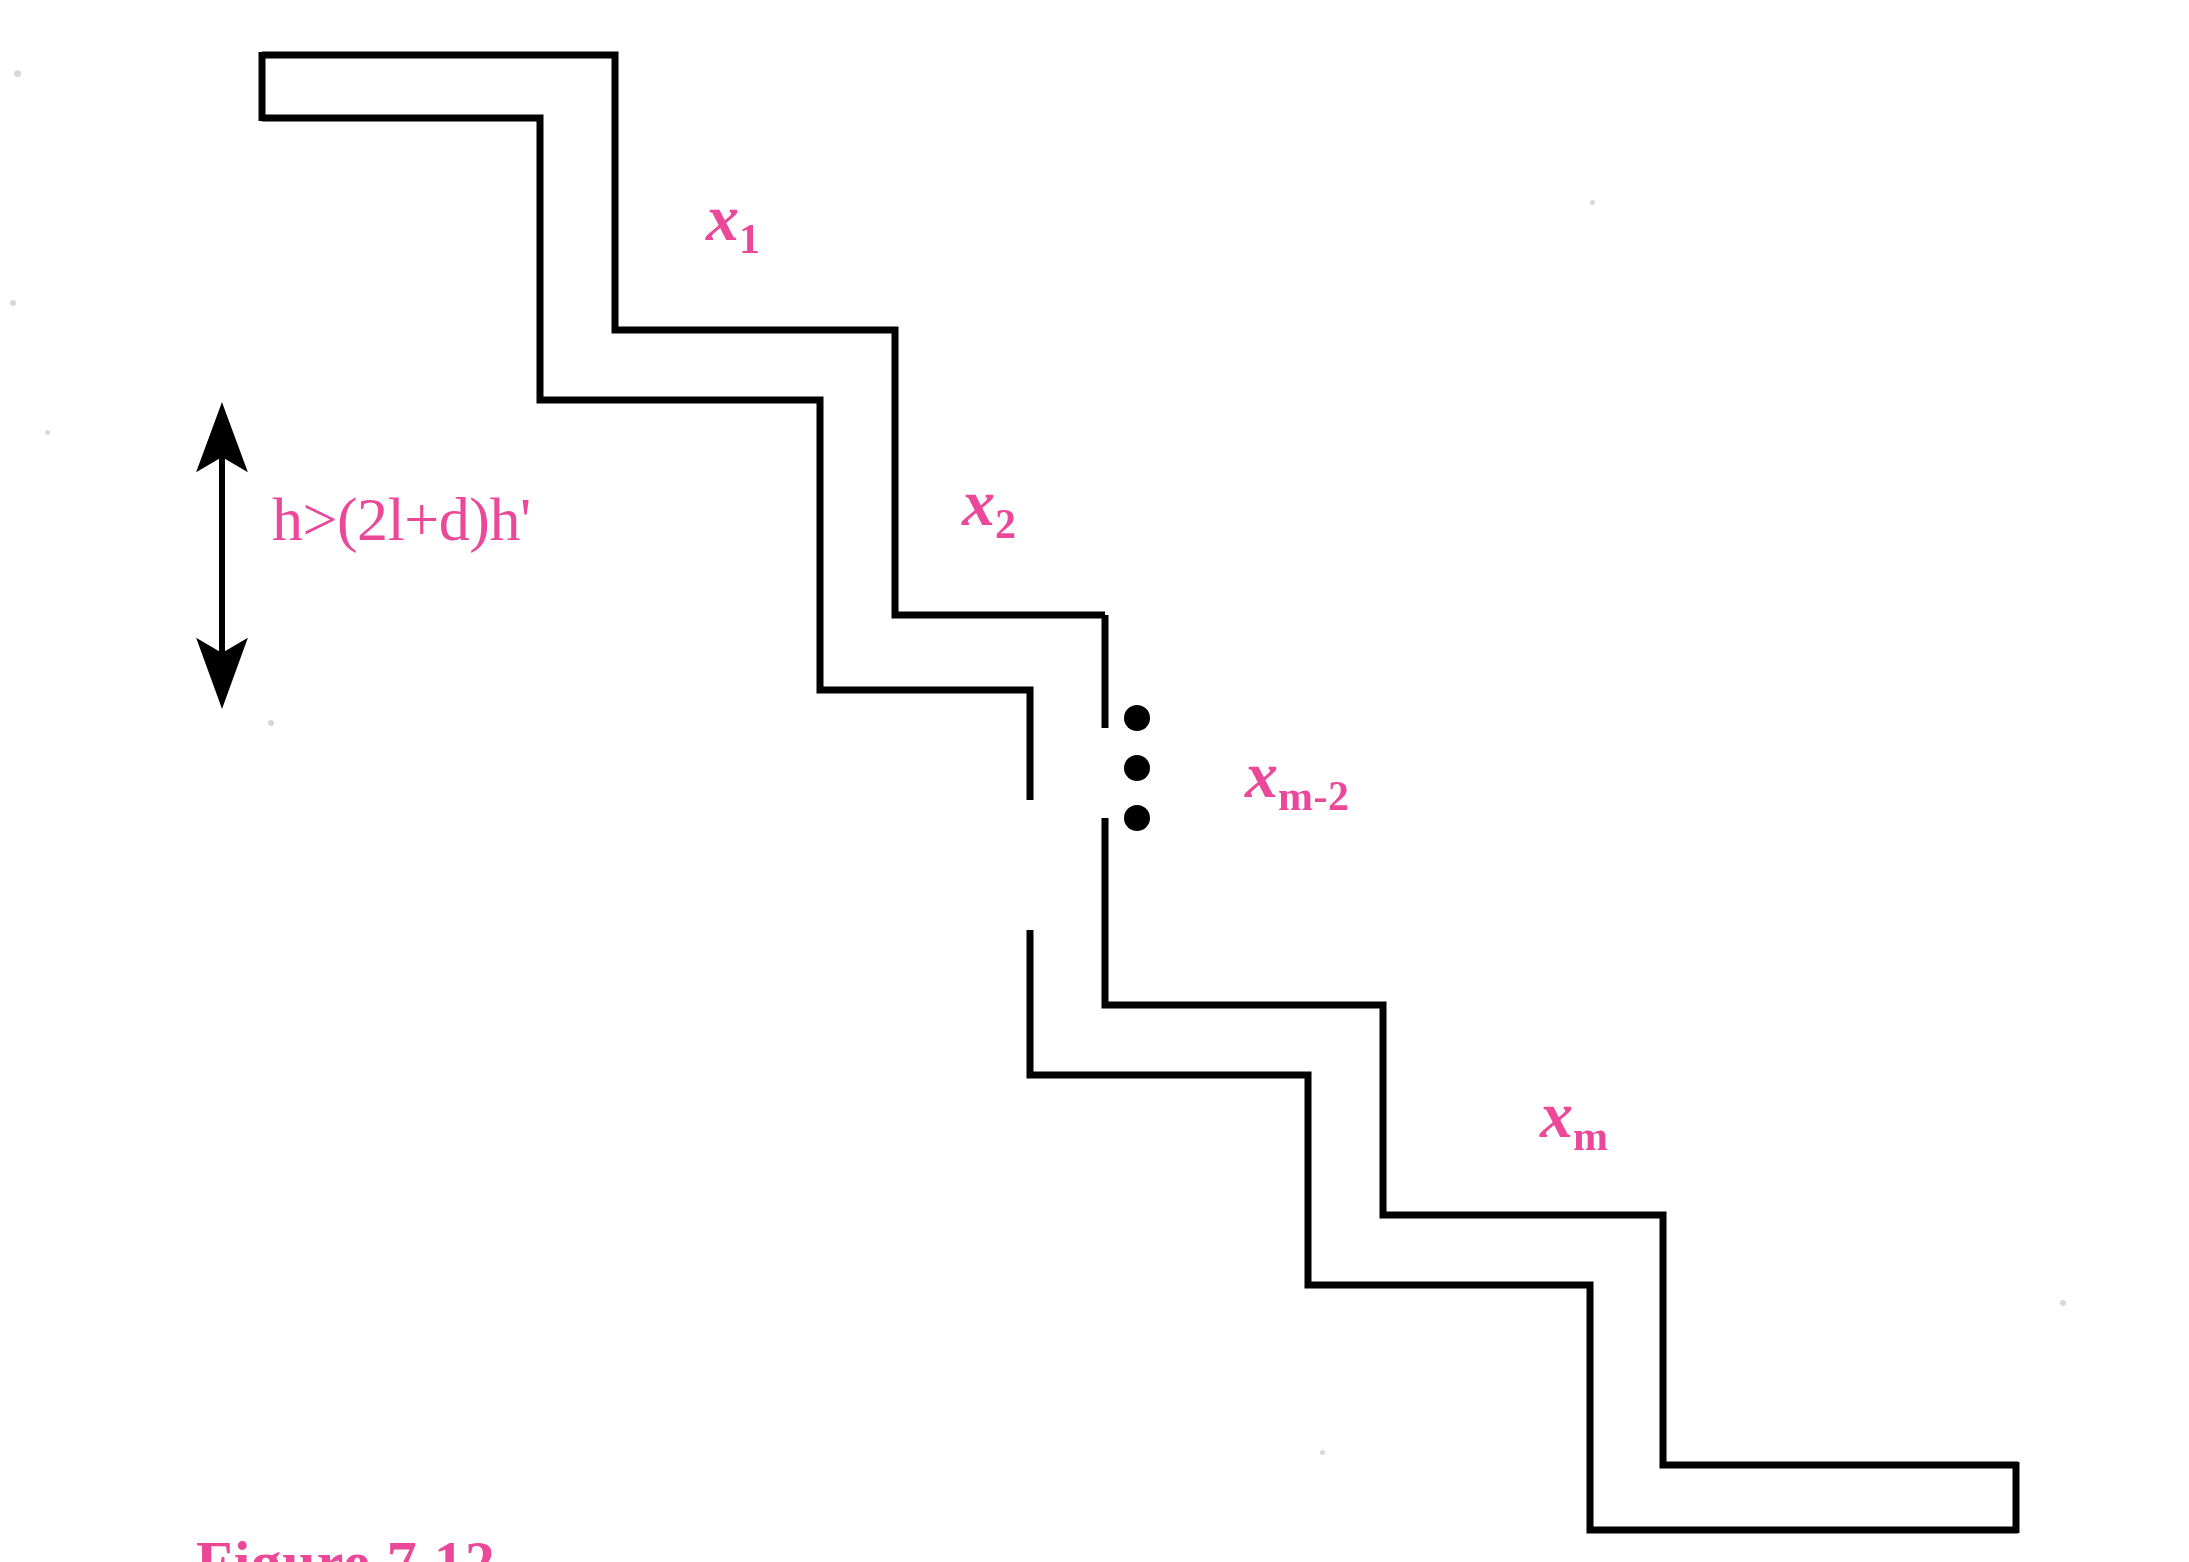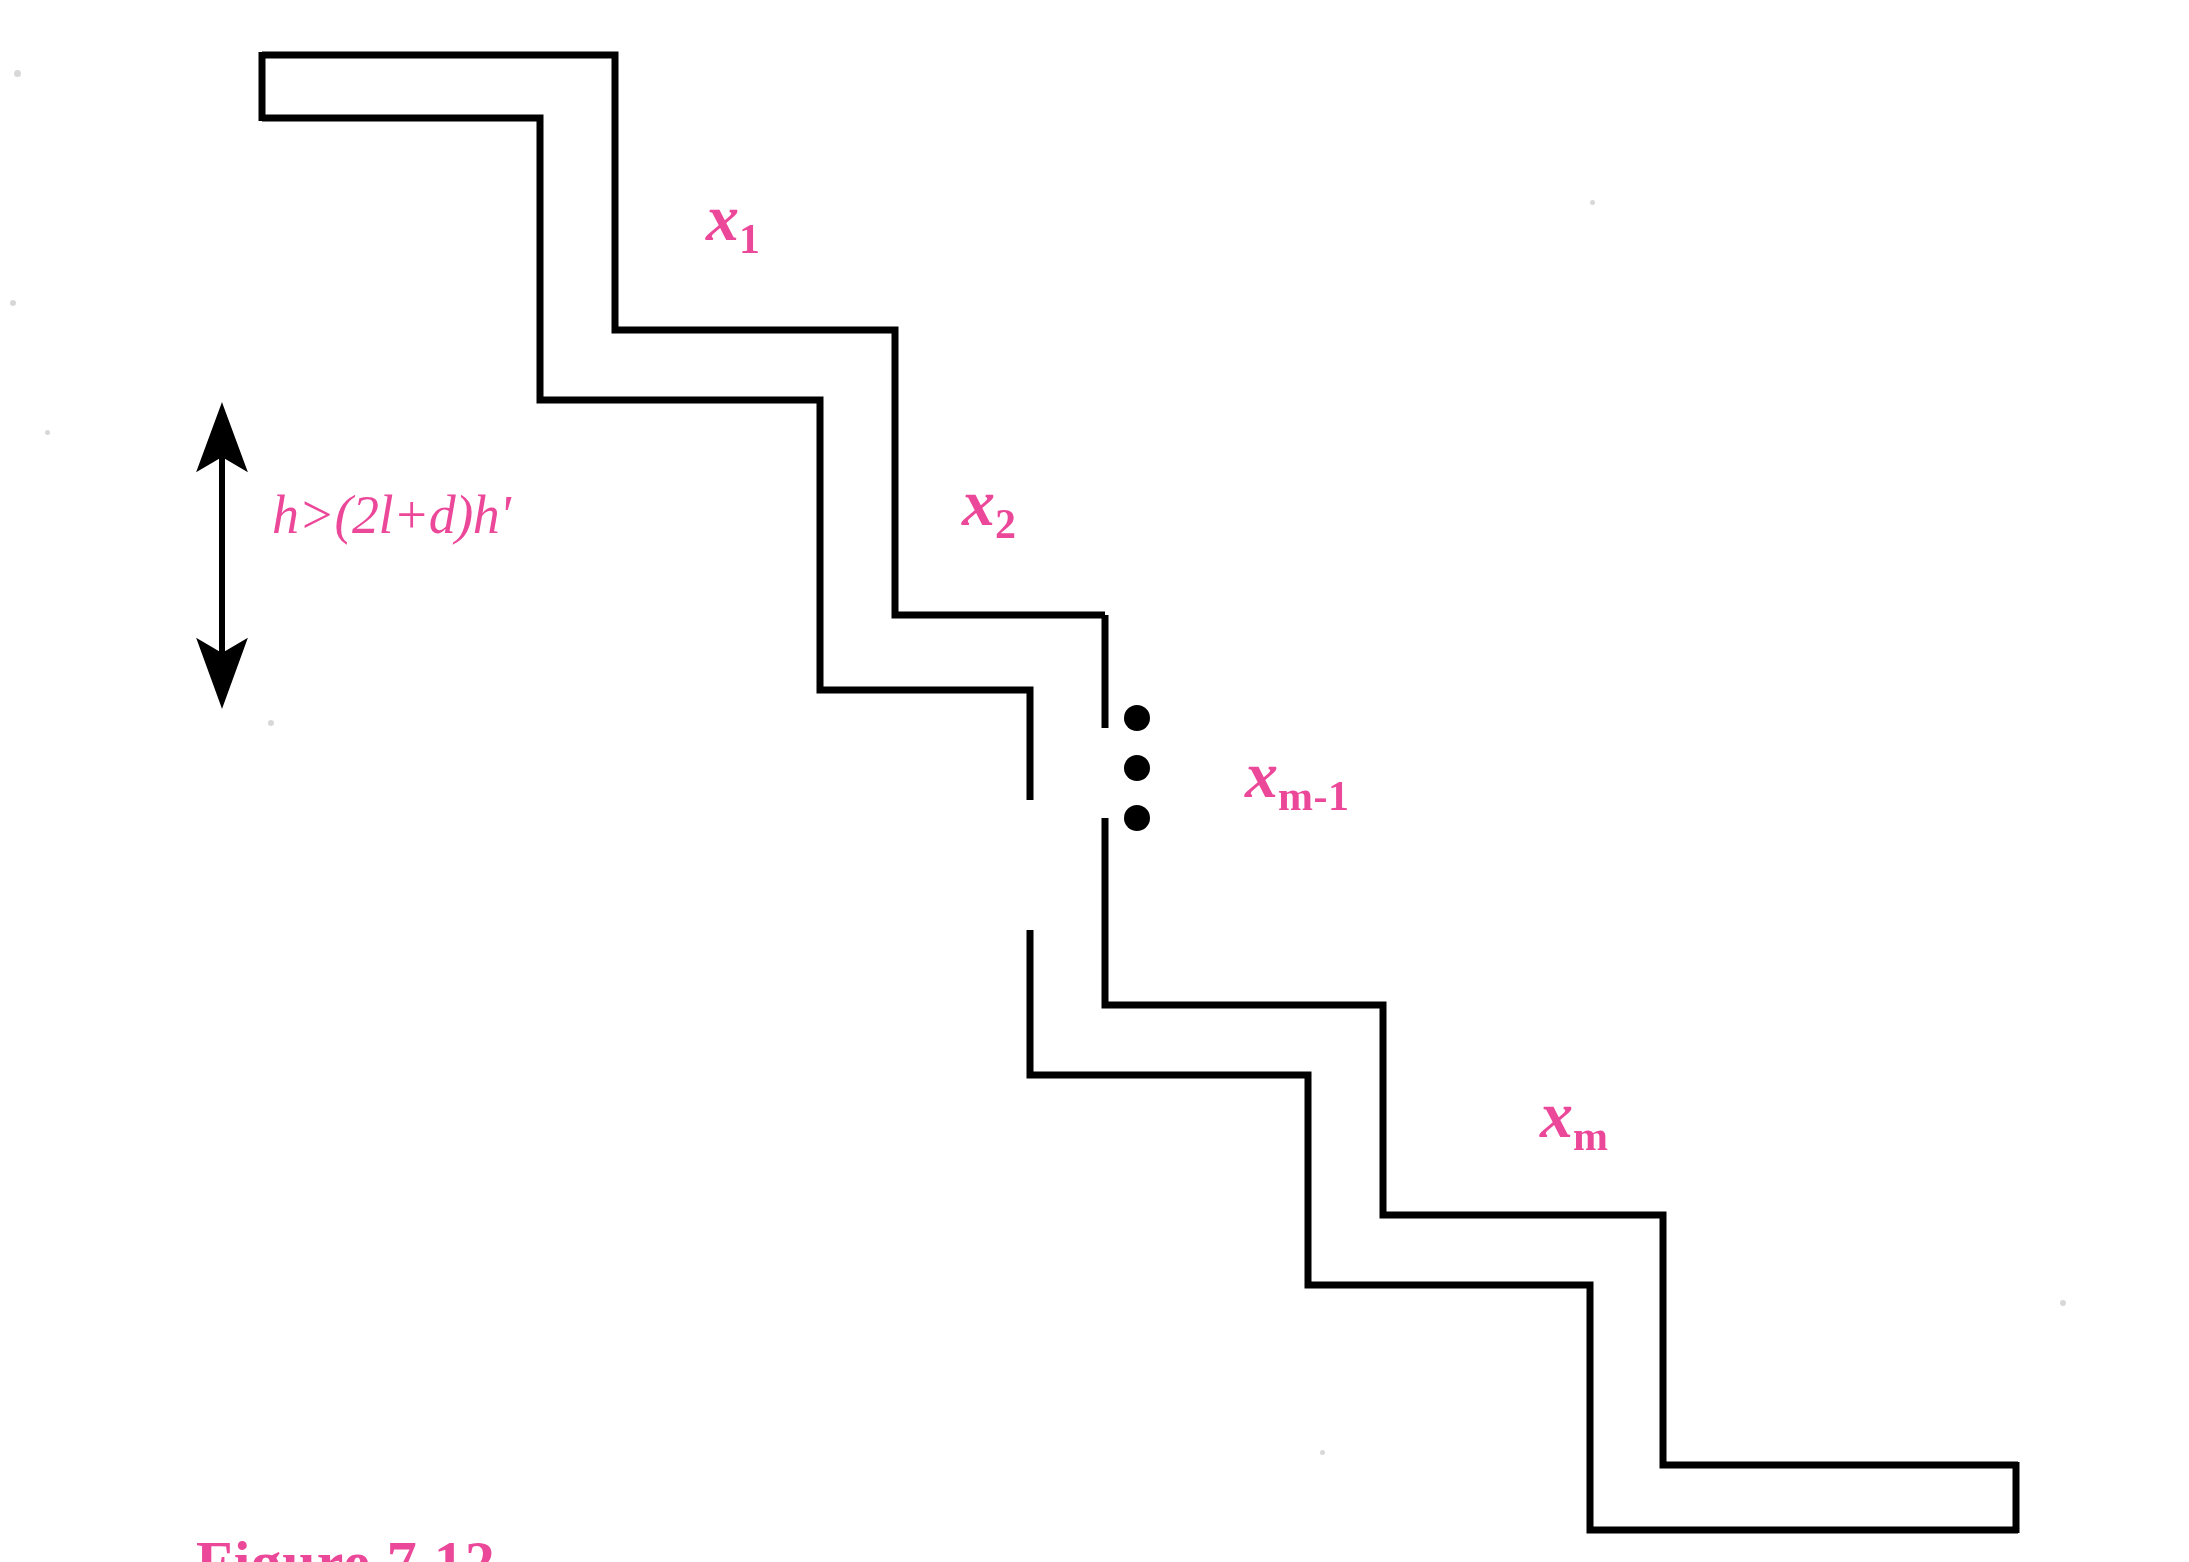--- a/index.html
+++ b/index.html
@@ -44,22 +44,21 @@
   .step-label .sub {
     font-size: 42px;
     font-style: normal;
     font-weight: bold;
     vertical-align: -0.30em;
     letter-spacing: 0.5px;
   }
   
   #height-formula {
     font-family: "Liberation Serif", serif;
-    font-size: 54px;
-    font-style: italic;
+    font-size: 62px;
     font-weight: normal;
     letter-spacing: -0.5px;
   }
   
   #figure-caption {
     font-family: "Liberation Serif", serif;
     font-size: 60px;
     font-weight: bold;
     letter-spacing: 1px;
   }
@@ -116,21 +115,21 @@
 
   <div class="label step-label" style="left:706px; top:185px;">
     <span>x</span><span class="sub">1</span>
   </div>
 
   <div class="label step-label" style="left:962px; top:470px;">
     <span>x</span><span class="sub">2</span>
   </div>
 
   <div class="label step-label" style="left:1245px; top:742px;">
-    <span>x</span><span class="sub">m-1</span>
+    <span>x</span><span class="sub">m-2</span>
   </div>
 
   <div class="label step-label" style="left:1540px; top:1082px;">
     <span>x</span><span class="sub">m</span>
   </div>
 
   <div class="label" id="figure-caption" style="left:196px; top:1532px;">Figure 7.12</div>
 
 </div>
 

